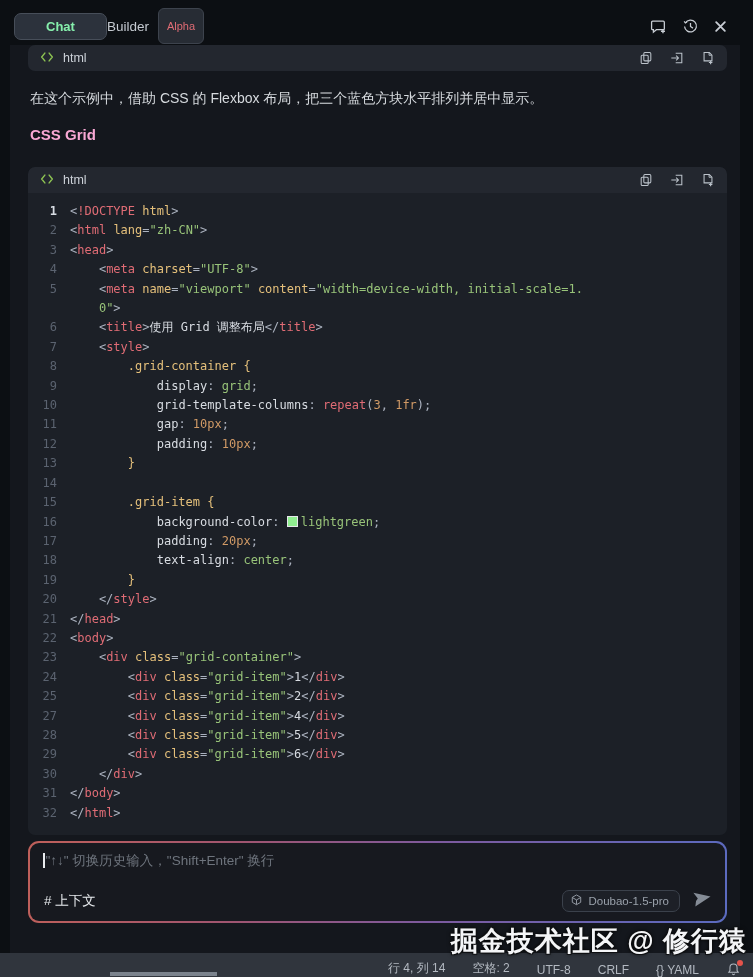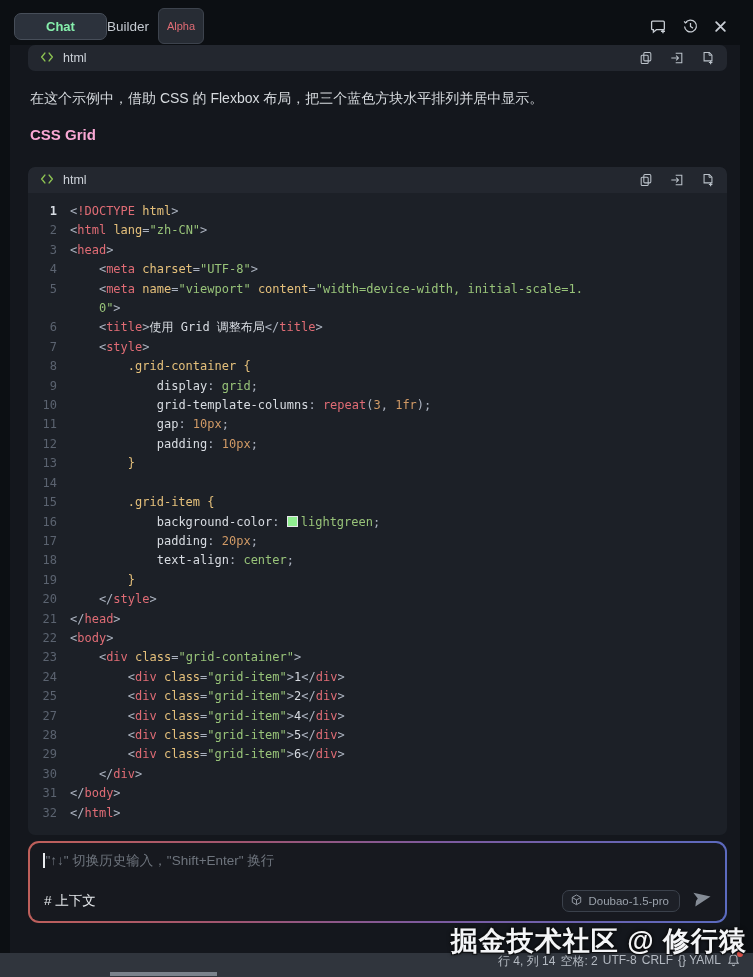--- a/index.html
+++ b/index.html
@@ -55,21 +55,21 @@
   .model-badge{position:absolute; right:45px; bottom:9px; display:flex; align-items:center; gap:6px;
     border:1px solid #3b414b; background:#1d2027; border-radius:7px; padding:3px 10px 3px 8px;
     color:#9aa1ab; font-size:11.5px; cursor:pointer;}
   .send-btn{position:absolute; right:13px; bottom:10px; cursor:pointer;}
   
   .watermark{position:absolute; right:6px; top:923px; font-size:27px; font-weight:bold; color:#f4f5f7;
     letter-spacing:1px; text-shadow:0 0 4px #000, 1px 1px 0 #15171a, -1px -1px 0 #15171a, 1px -1px 0 #15171a, -1px 1px 0 #15171a;
     z-index:4;}
   
   .statusbar{position:absolute; left:0; right:0; bottom:0; height:24px; background:#30353d;
-    display:flex; align-items:flex-start; justify-content:flex-end; gap:5px; padding-right:12px;
+    display:flex; align-items:flex-end; justify-content:flex-end; gap:27px; padding-right:12px;
     font-size:12px; color:#b3b9c1; z-index:3;}
   .status-item{cursor:pointer; white-space:nowrap;}
   .bell-wrap{position:relative; cursor:pointer; display:flex; align-items:center;}
   .bell-dot{position:absolute; right:-2px; top:-2px; width:6px; height:6px; border-radius:50%; background:var(--status-dot);}
   .hscroll-thumb{position:absolute; left:110px; bottom:1px; width:107px; height:4px; background:#7b838d; z-index:5;}
 </style>
 </head>
 <body>
 
 <div class="titlebar">

